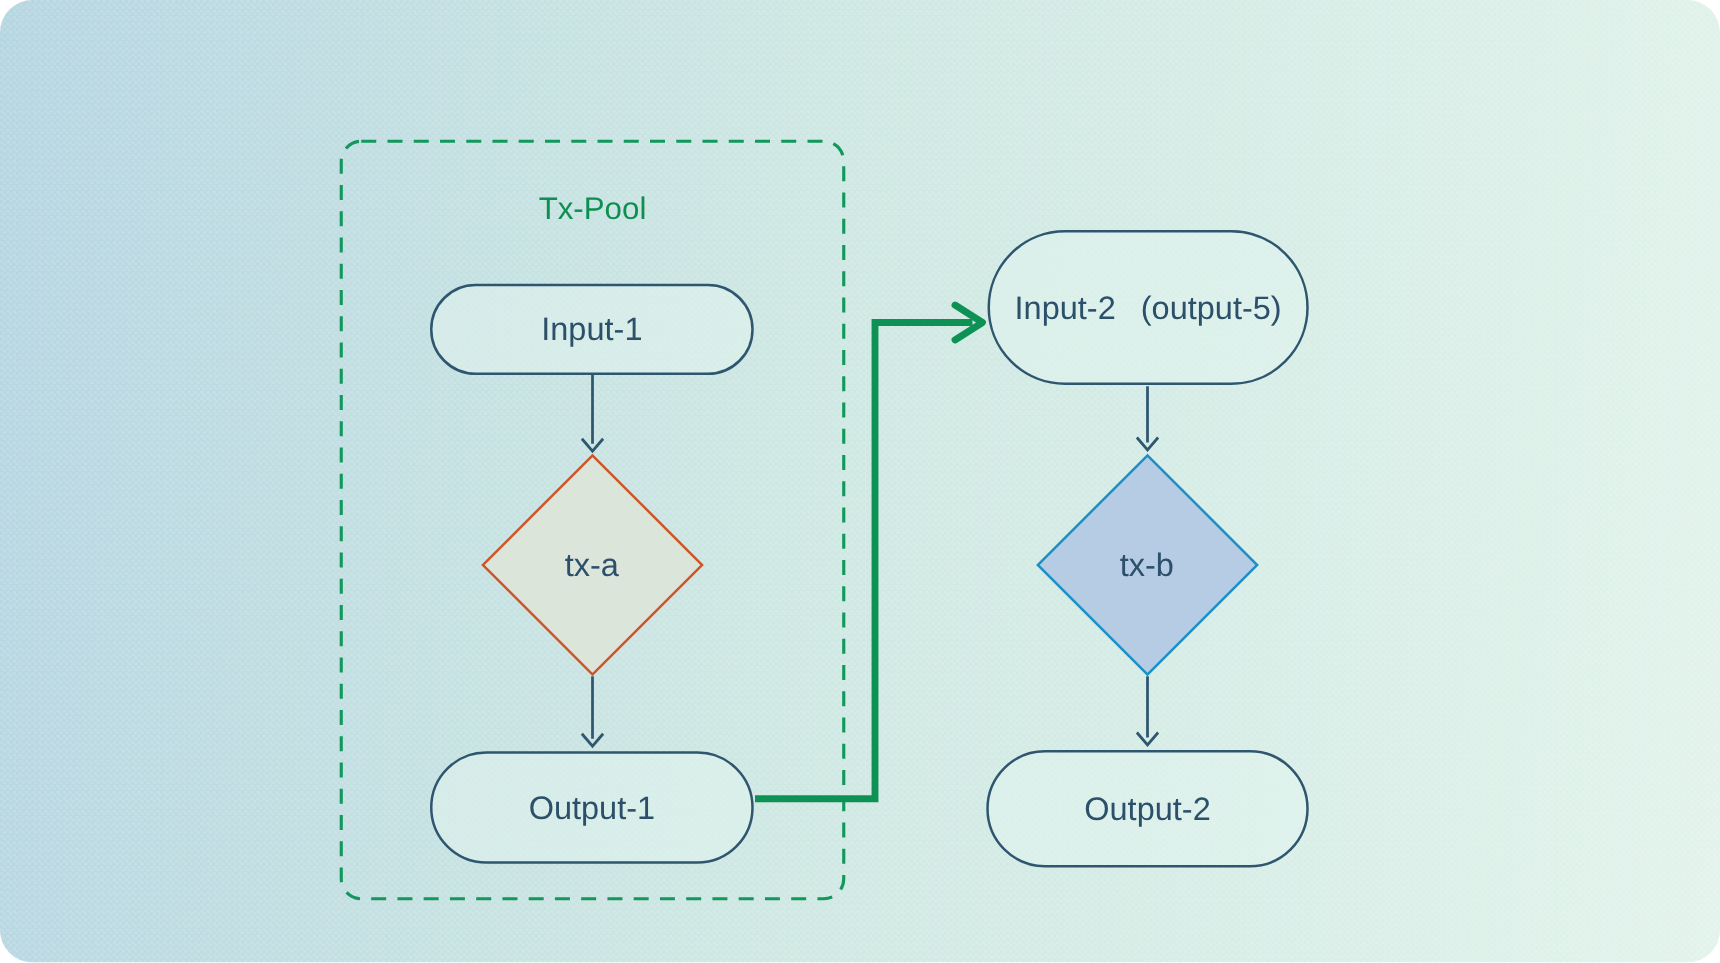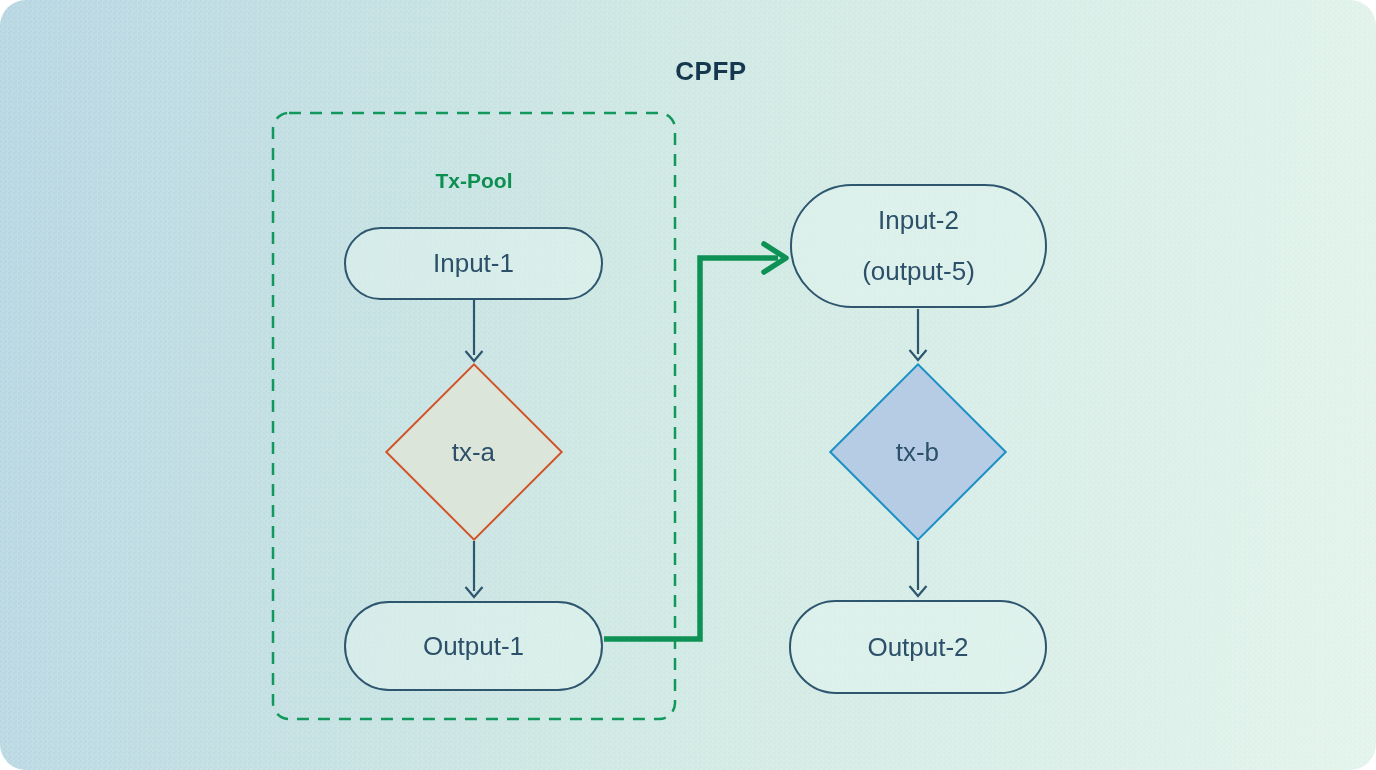--- a/index.html
+++ b/index.html
@@ -35,41 +35,41 @@
     width: 300px;
     text-align: center;
     font-size: 26px;
     font-weight: bold;
     color: #16384f;
     letter-spacing: 0.5px;
   }
   .pool-label {
     position: absolute;
     left: 374px;
-    top: 169px;
+    top: 153px;
     width: 200px;
     text-align: center;
-    font-size: 21px;
-    font-weight: bold;
+    font-size: 25px;
+    font-weight: normal;
     color: #0c8f50;
   }
   .stadium {
     position: absolute;
     box-sizing: border-box;
     border: 2px solid #2e566f;
     border-radius: 999px;
     background: rgba(226, 244, 238, 0.55);
     display: flex;
     align-items: center;
     justify-content: center;
     font-size: 26px;
     color: #2d506a;
   }
   .stadium.two-line {
-    flex-direction: column;
+    flex-direction: row;
     gap: 20px;
   }
   #node-input1  { left: 344px; top: 227px; width: 259px; height: 73px; }
   #node-output1 { left: 344px; top: 601px; width: 259px; height: 90px; }
   #node-input2  { left: 790px; top: 184px; width: 257px; height: 124px; }
   #node-output2 { left: 789px; top: 600px; width: 258px; height: 94px; }
   .diamond {
     position: absolute;
     box-sizing: border-box;
     width: 126px;
@@ -100,21 +100,20 @@
     pointer-events: none;
   }
 </style>
 </head>
 <body>
 
 <div class="stage">
   <div class="canvas">
     <div class="texture"></div>
 
-    <div class="title">CPFP</div>
 
     <svg class="edges" width="1376" height="770" viewBox="0 0 1376 770">
 
       <rect x="273" y="113" width="402" height="606" rx="16" fill="none" stroke="#12985c" stroke-width="2.5" stroke-dasharray="12 9"></rect>
 
       <path d="M474 300 L474 355" fill="none" stroke="#2e566f" stroke-width="2.2"></path>
       <path d="M465.5 351 L474 361 L482.5 351" fill="none" stroke="#2e566f" stroke-width="2.2"></path>
 
       <path d="M474 541 L474 591" fill="none" stroke="#2e566f" stroke-width="2.2"></path>
       <path d="M465.5 587 L474 597 L482.5 587" fill="none" stroke="#2e566f" stroke-width="2.2"></path>

